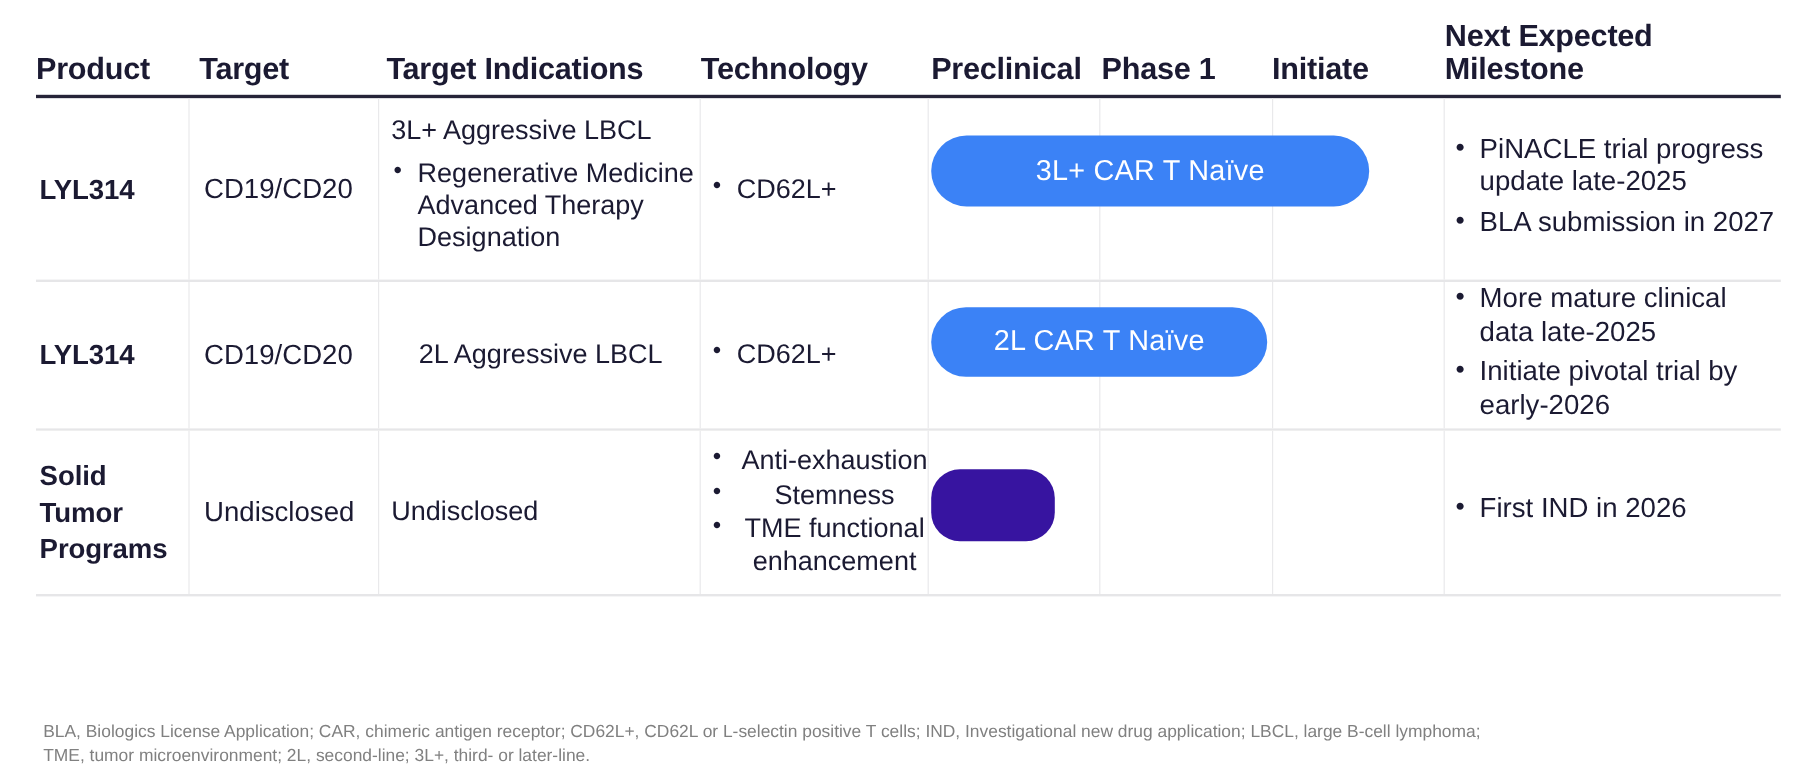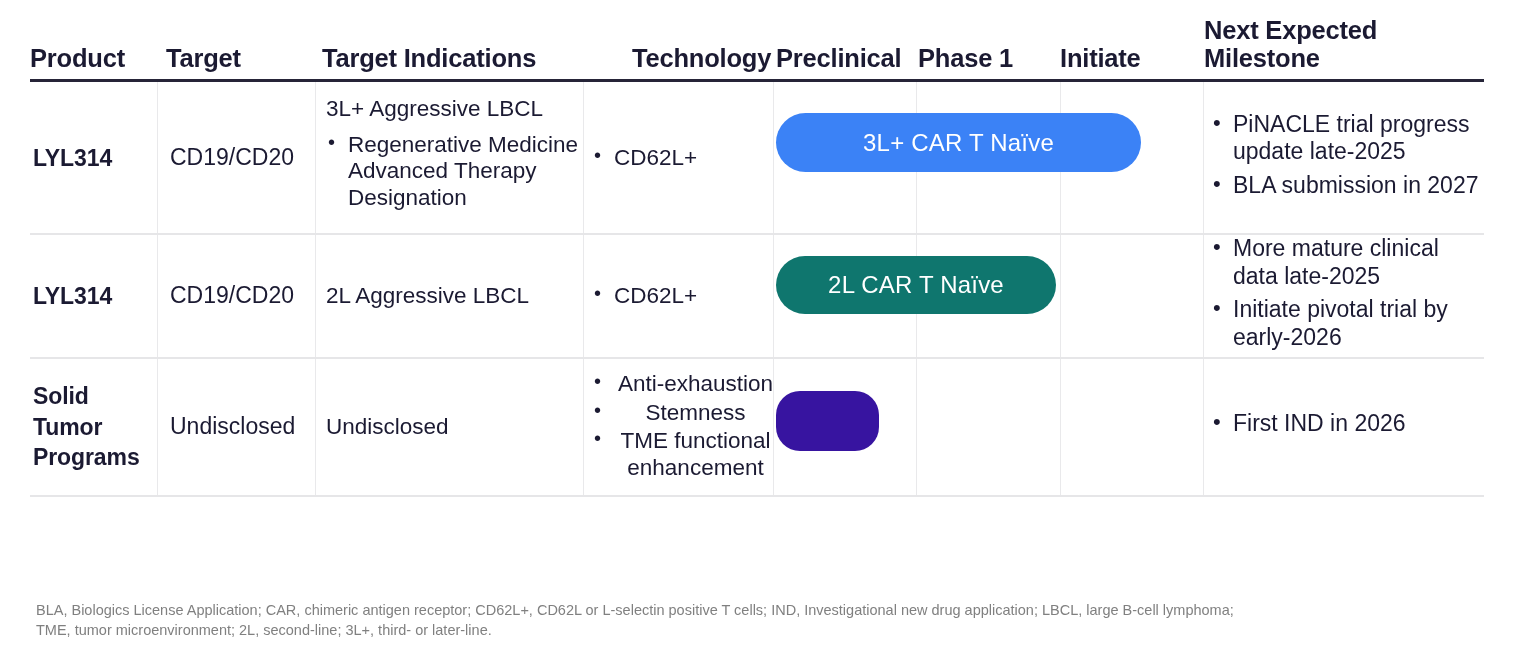--- a/index.html
+++ b/index.html
@@ -42,21 +42,21 @@
     font-weight: bold;
     color: #1b1a32;
     line-height: 1.12;
     letter-spacing: -0.2px;
     white-space: pre-line;
   }
 
   .th.c0 { left: 0px;    width: 150px; }
   .th.c1 { left: 136px;  width: 150px; }
   .th.c2 { left: 292px;  width: 270px; }
-  .th.c3 { left: 554px;  width: 190px; margin-left: 48px; }
+  .th.c3 { left: 554px;  width: 190px; }
   .th.c4 { left: 746px;  width: 140px; }
   .th.c5 { left: 888px;  width: 140px; }
   .th.c6 { left: 1030px; width: 140px; }
   .th.c7 { left: 1174px; width: 270px; }
 
   
   .trow {
     position: relative;
     border-bottom: 2px solid #e6e6e8;
     background: #ffffff;
@@ -189,21 +189,21 @@
     height: 59px;
     background: #3b82f6;
     border-radius: 30px;
   }
 
   .pill.p-2l {
     left: 746px;
     top: 21px;
     width: 280px;
     height: 58px;
-    background: #0f766e;
+    background: #3b82f6;
     border-radius: 29px;
   }
 
   .pill.p-solid {
     left: 746px;
     top: 32px;
     width: 103px;
     height: 60px;
     background: #3714a0;
     border-radius: 24px;
@@ -285,21 +285,21 @@
       <div class="vrule v4"></div>
       <div class="vrule v5"></div>
       <div class="vrule v6"></div>
       <div class="vrule v7"></div>
 
       <div class="cell cell-product vcenter">LYL314</div>
 
       <div class="cell cell-target vcenter">CD19/CD20</div>
 
       <div class="cell cell-indications vcenter">
-        <div class="ind-title" style="margin-bottom:0;">2L Aggressive LBCL</div>
+        <div class="ind-title" style="margin-bottom:0;margin-left:23px;">2L Aggressive LBCL</div>
       </div>
 
       <div class="cell cell-tech vcenter">
         <ul class="bullets">
           <li>CD62L+</li>
         </ul>
       </div>
 
       <div class="pill p-2l">
         <span>2L CAR T Naïve</span>

